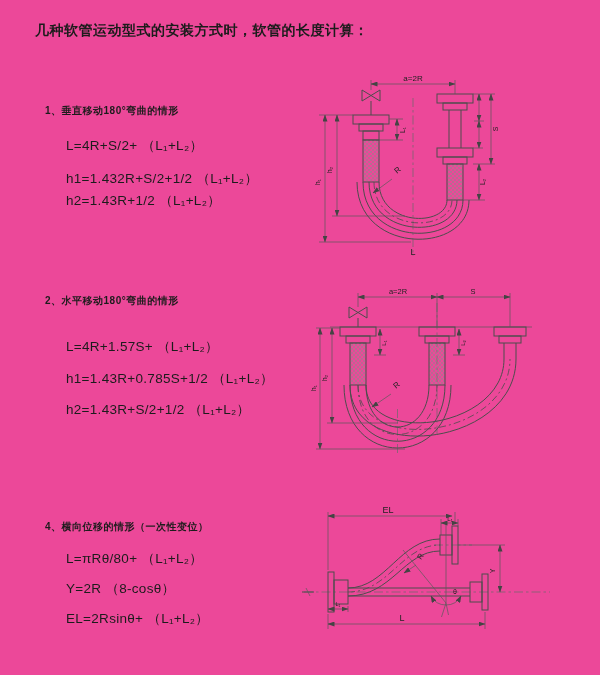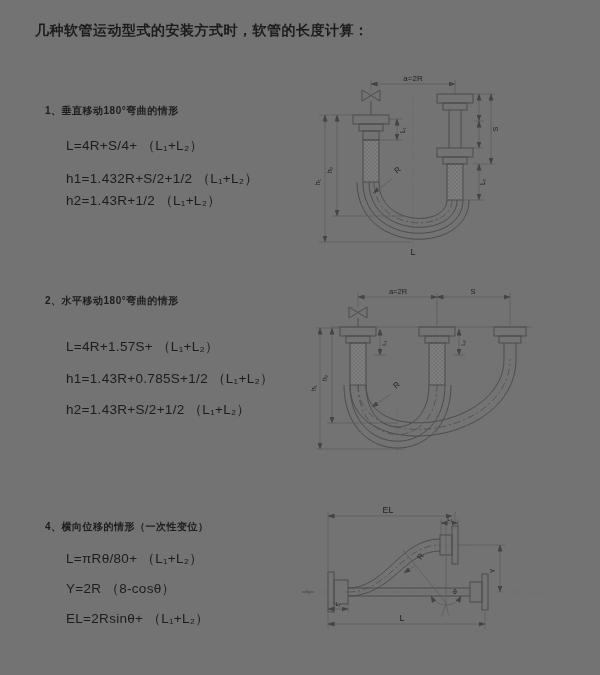--- a/index.html
+++ b/index.html
@@ -1,18 +1,18 @@
 <!DOCTYPE html>
 <html><head>
 <meta charset="utf-8">
 <style>
   html,body{margin:0;padding:0;}
   body{width:600px;height:675px;background:#ffffff;position:relative;overflow:hidden;
        font-family:"Liberation Sans","DejaVu Sans",sans-serif;color:#1c1c1c;}
-  .page{position:absolute;inset:0;background:#737373;}
+  .page{position:absolute;inset:0;background:#ec4899;}
   .title{position:absolute;left:35px;top:22px;font-size:14px;font-weight:bold;letter-spacing:.5px;}
   .heading{position:absolute;left:45px;font-size:10px;font-weight:bold;letter-spacing:.5px;}
   .formula{position:absolute;left:66px;font-size:13.5px;letter-spacing:.3px;}
   .h1{top:104px}.f1a{top:137px}.f1b{top:170px}.f1c{top:192px}
   .h2{top:294px}.f2a{top:338px}.f2b{top:370px}.f2c{top:401px}
   .h3{top:520px}.f3a{top:550px}.f3b{top:580px}.f3c{top:610px}
   svg.diag{position:absolute;}
   .d1{left:313px;top:70px;}
   .d2{left:310px;top:283px;}
   .d3{left:300px;top:498px;}
@@ -24,21 +24,21 @@
   svg text{fill:#222;font-family:"Liberation Sans","DejaVu Sans",sans-serif;}
 </style>
 </head>
 <body>
 
 <div class="page">
 
   <div class="title">几种软管运动型式的安装方式时，软管的长度计算：</div>
 
   <div class="heading h1">1、垂直移动180°弯曲的情形</div>
-  <div class="formula f1a">L=4R+S/4+ （L₁+L₂）</div>
+  <div class="formula f1a">L=4R+S/2+ （L₁+L₂）</div>
   <div class="formula f1b">h1=1.432R+S/2+1/2 （L₁+L₂）</div>
   <div class="formula f1c">h2=1.43R+1/2 （L₁+L₂）</div>
 
   <div class="heading h2">2、水平移动180°弯曲的情形</div>
   <div class="formula f2a">L=4R+1.57S+ （L₁+L₂）</div>
   <div class="formula f2b">h1=1.43R+0.785S+1/2 （L₁+L₂）</div>
   <div class="formula f2c">h2=1.43R+S/2+1/2 （L₁+L₂）</div>
 
   <div class="heading h3">4、横向位移的情形（一次性变位）</div>
   <div class="formula f3a">L=πRθ/80+ （L₁+L₂）</div>

